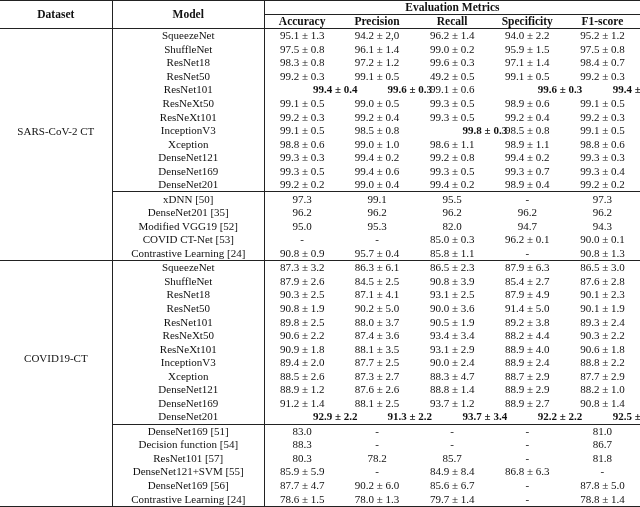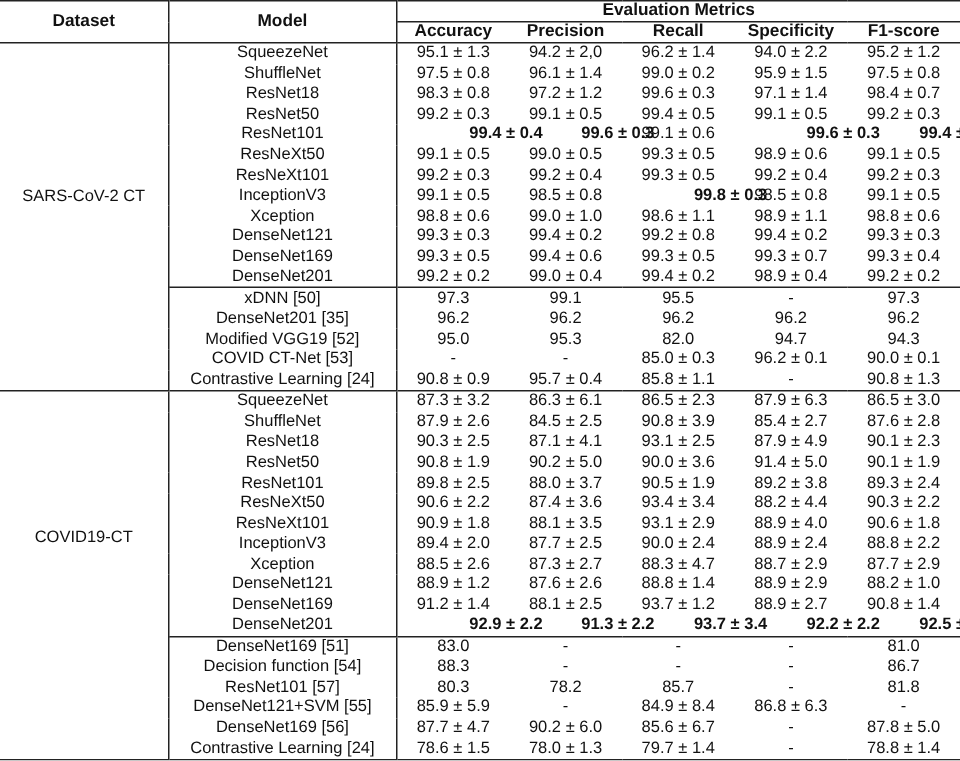--- a/index.html
+++ b/index.html
@@ -6,21 +6,21 @@
     margin: 0;
     padding: 0;
     background: #ffffff;
     width: 640px;
     height: 507px;
     overflow: hidden;
   }
   #page {
     width: 640px;
     height: 507px;
-    font-family: Liberation Sans, sans-serif;
+    font-family: Liberation Serif, serif;
     color: #111111;
   }
   table {
     width: 640px;
     height: 507px;
     border-collapse: collapse;
     table-layout: fixed;
     border-top: 1px solid #222;
     border-bottom: 1px solid #222;
     font-size: 11px;
@@ -120,21 +120,21 @@
           <td class="val-cell">98.3 ± 0.8</td>
           <td class="val-cell">97.2 ± 1.2</td>
           <td class="val-cell">99.6 ± 0.3</td>
           <td class="val-cell">97.1 ± 1.4</td>
           <td class="val-cell">98.4 ± 0.7</td>
         </tr>
         <tr>
           <td class="model-cell">ResNet50</td>
           <td class="val-cell">99.2 ± 0.3</td>
           <td class="val-cell">99.1 ± 0.5</td>
-          <td class="val-cell">99.4 ± 0.5</td>
+          <td class="val-cell">49.2 ± 0.5</td>
           <td class="val-cell">99.1 ± 0.5</td>
           <td class="val-cell">99.2 ± 0.3</td>
         </tr>
         <tr>
           <td class="model-cell">ResNet101</td>
           <td class="val-cell b">99.4 ± 0.4</td>
           <td class="val-cell b">99.6 ± 0.3</td>
           <td class="val-cell">99.1 ± 0.6</td>
           <td class="val-cell b">99.6 ± 0.3</td>
           <td class="val-cell b">99.4 ± 0.4</td>

